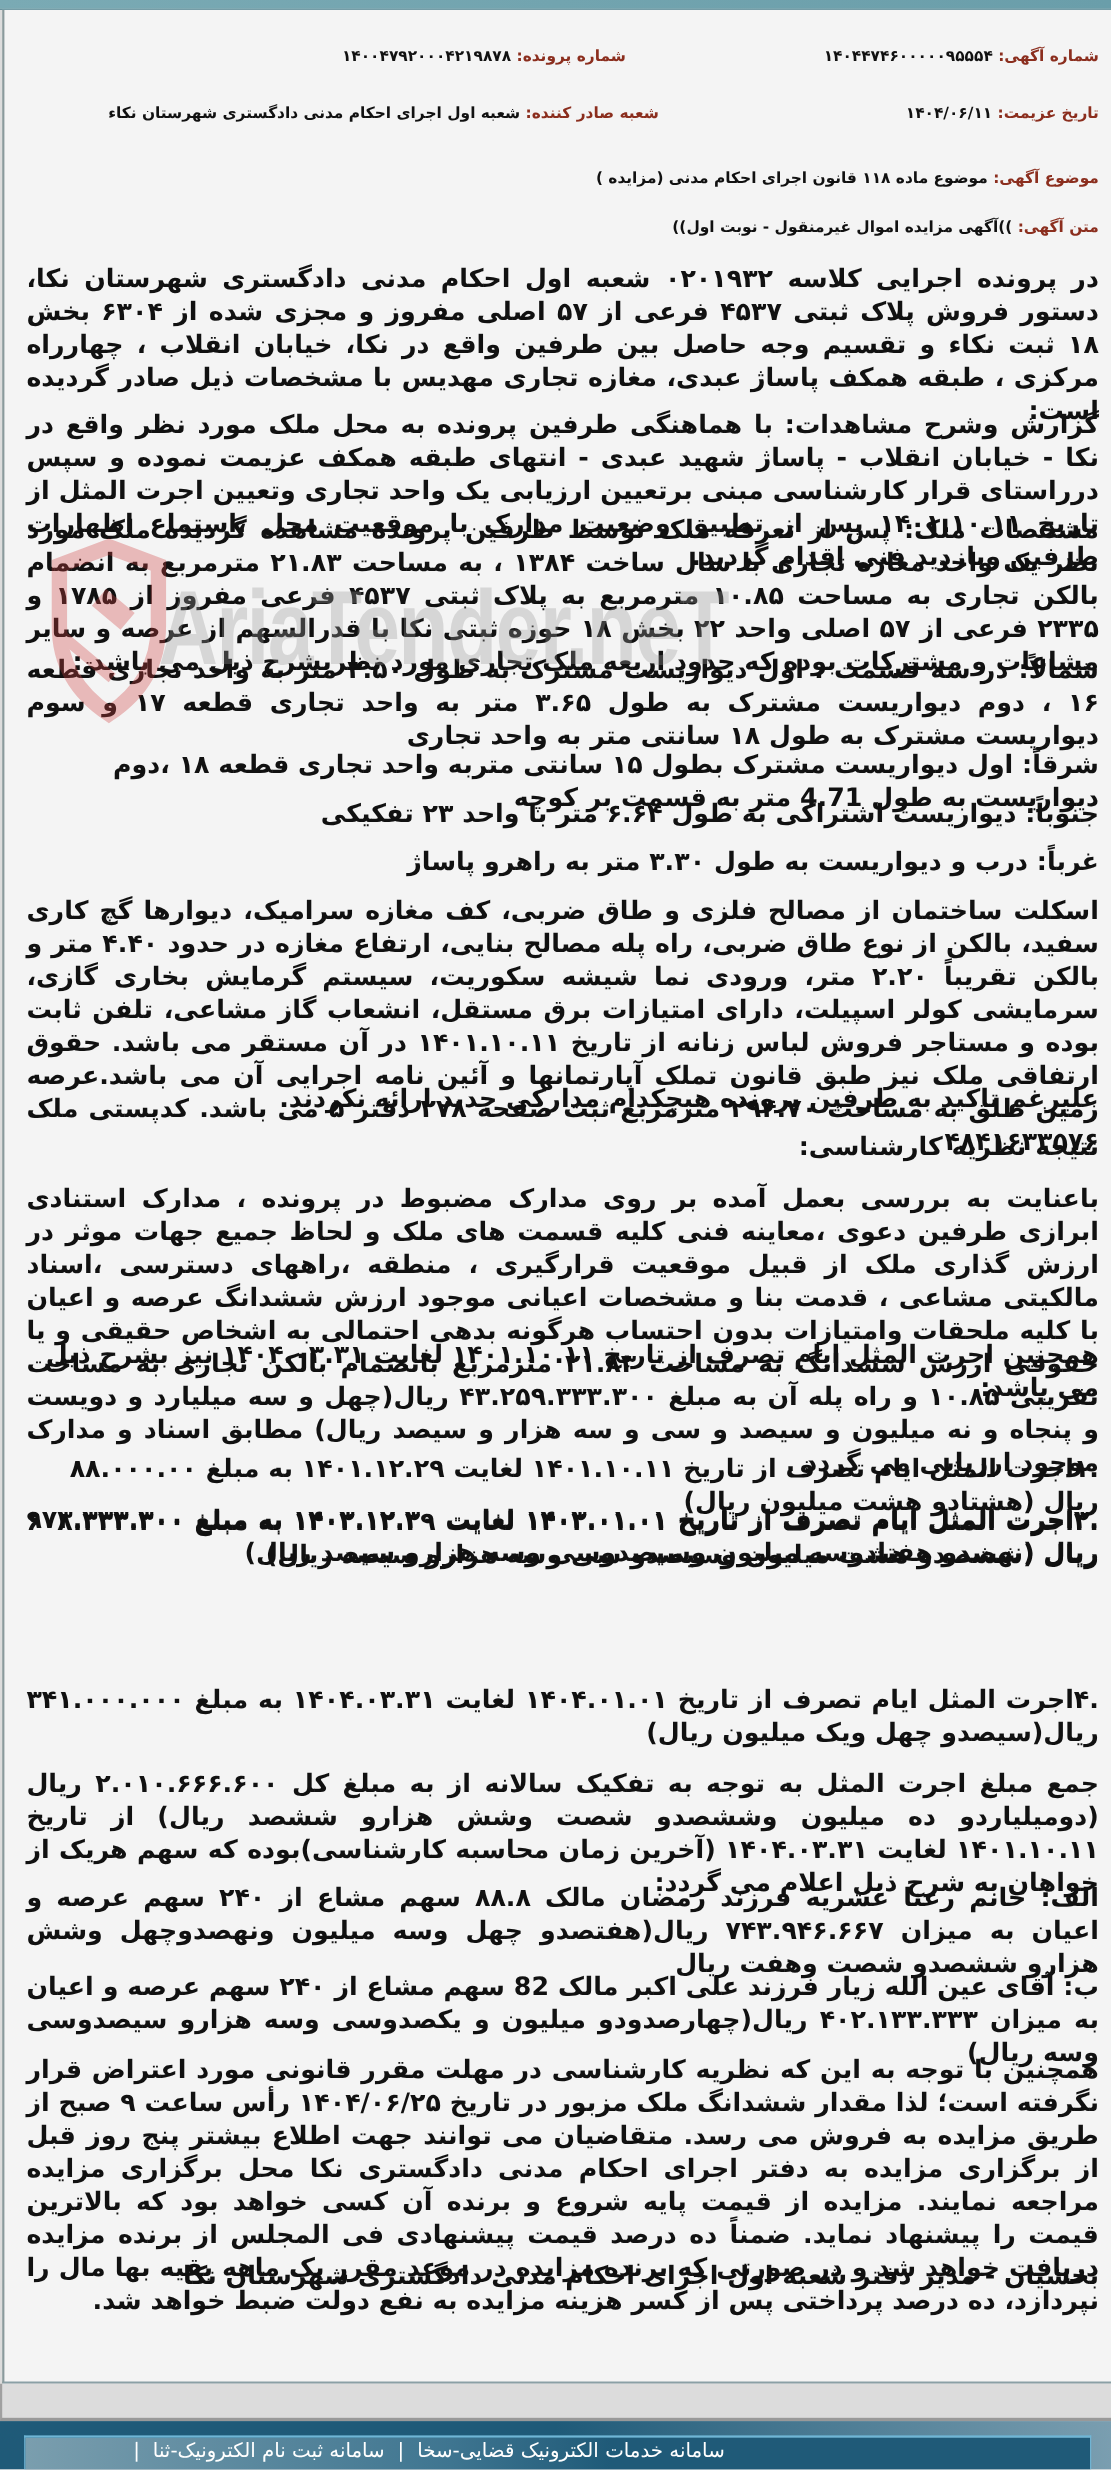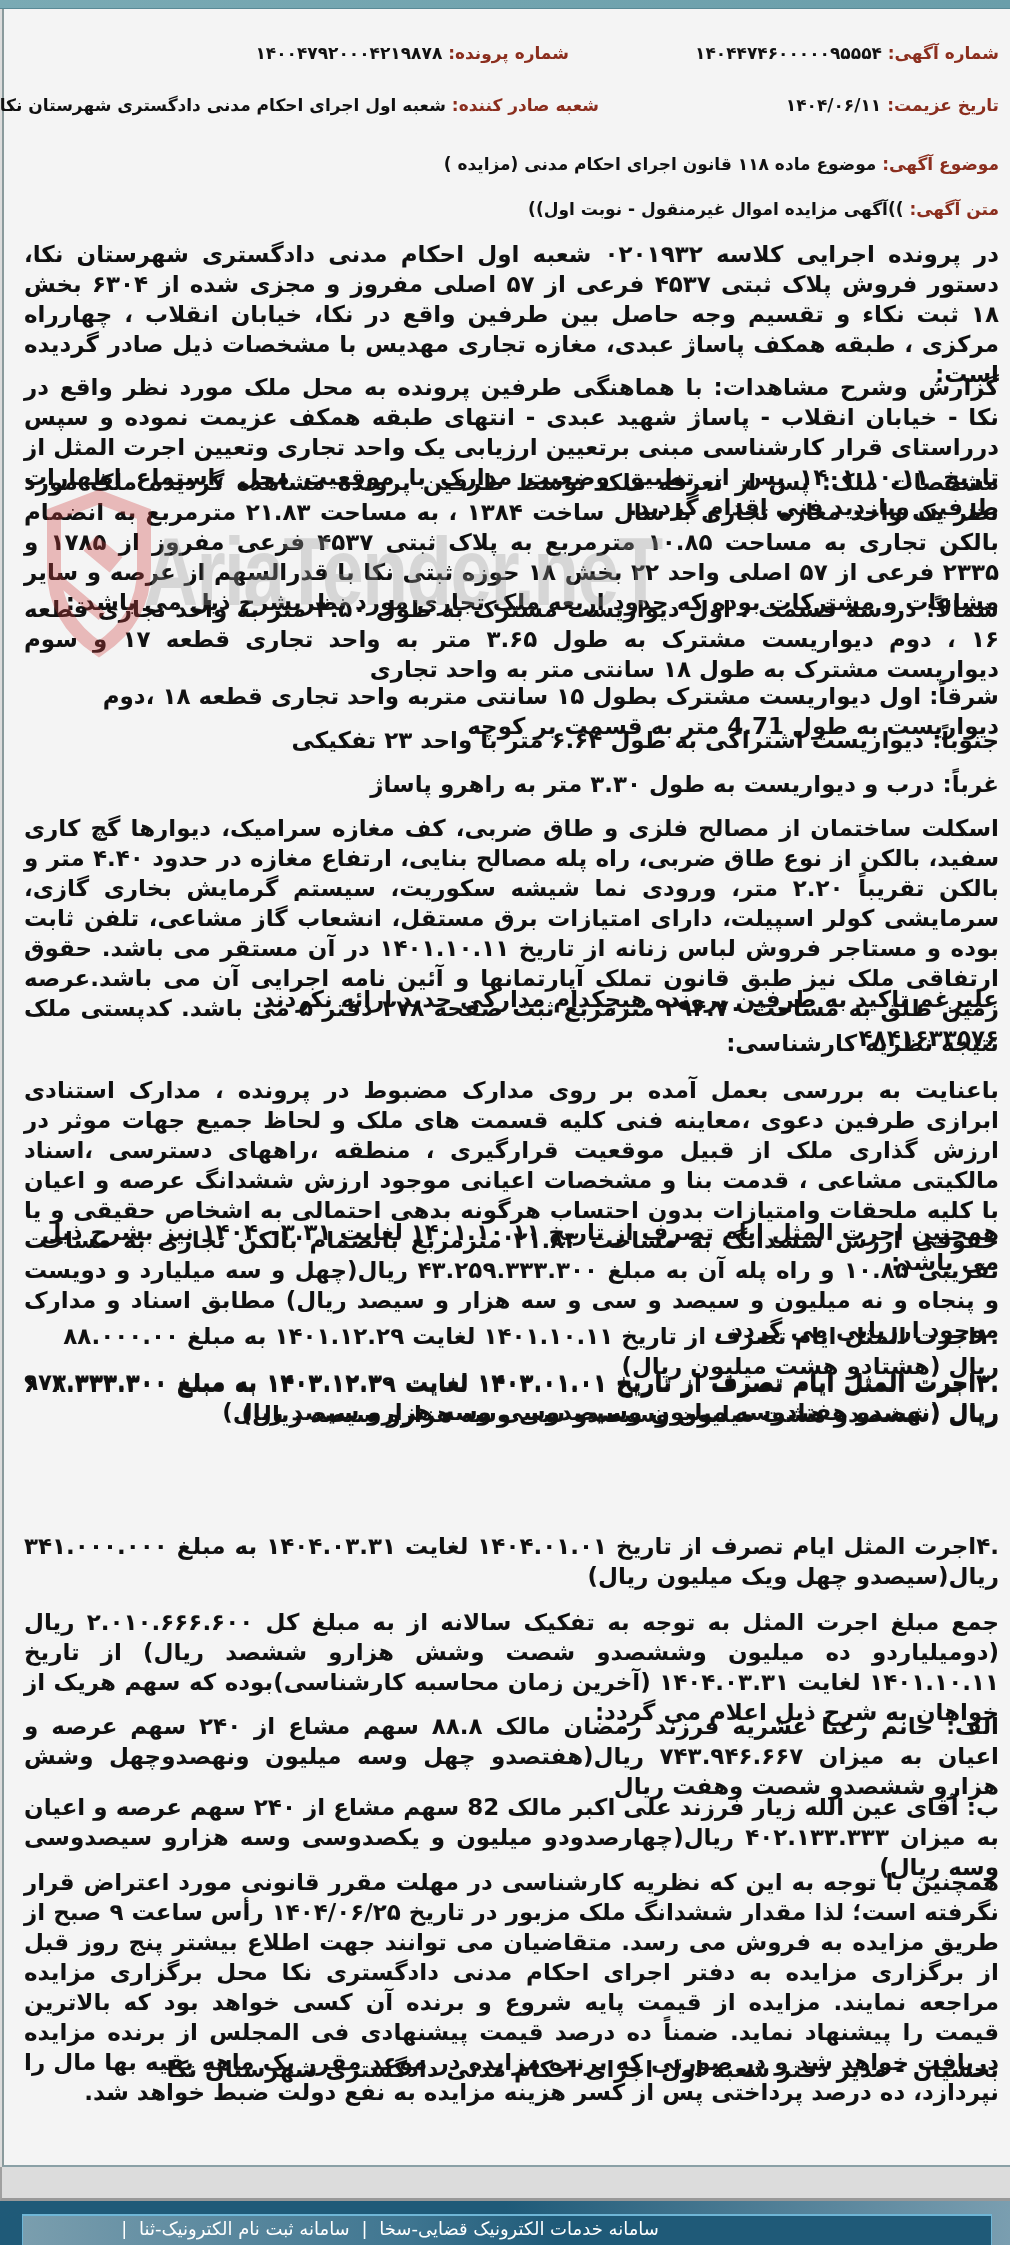--- a/index.html
+++ b/index.html
@@ -26,21 +26,21 @@
     border-left: 2px solid #a0a0a0;
     border-bottom: 3px solid #999;
   }
   .content {
     position: absolute; left: 20px; top: 0; width: 975px;
     direction: rtl; text-align: right;
     color: #111;
   }
   .hdr-row {
     position: absolute; direction: rtl; white-space: nowrap;
-    font-size: 17px; font-weight: bold;
+    font-size: 14px; font-weight: bold;
   }
   .lbl { color: #8b2e1e; font-weight: bold; }
   .val { color: #111; font-weight: bold; }
   .p {
     position: absolute; right: 0; width: 975px;
     font-size: 23px; font-weight: bold; line-height: 30px;
     direction: rtl; text-align: justify; text-align-last: right;
     color: #111;
   }
   .p.single { text-align: right; }

